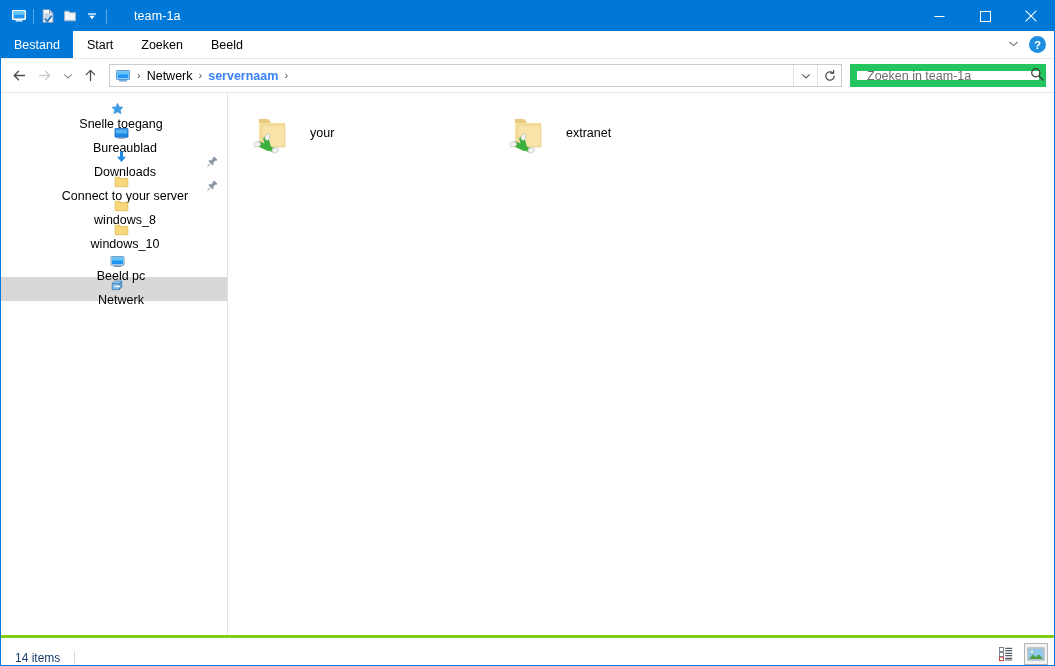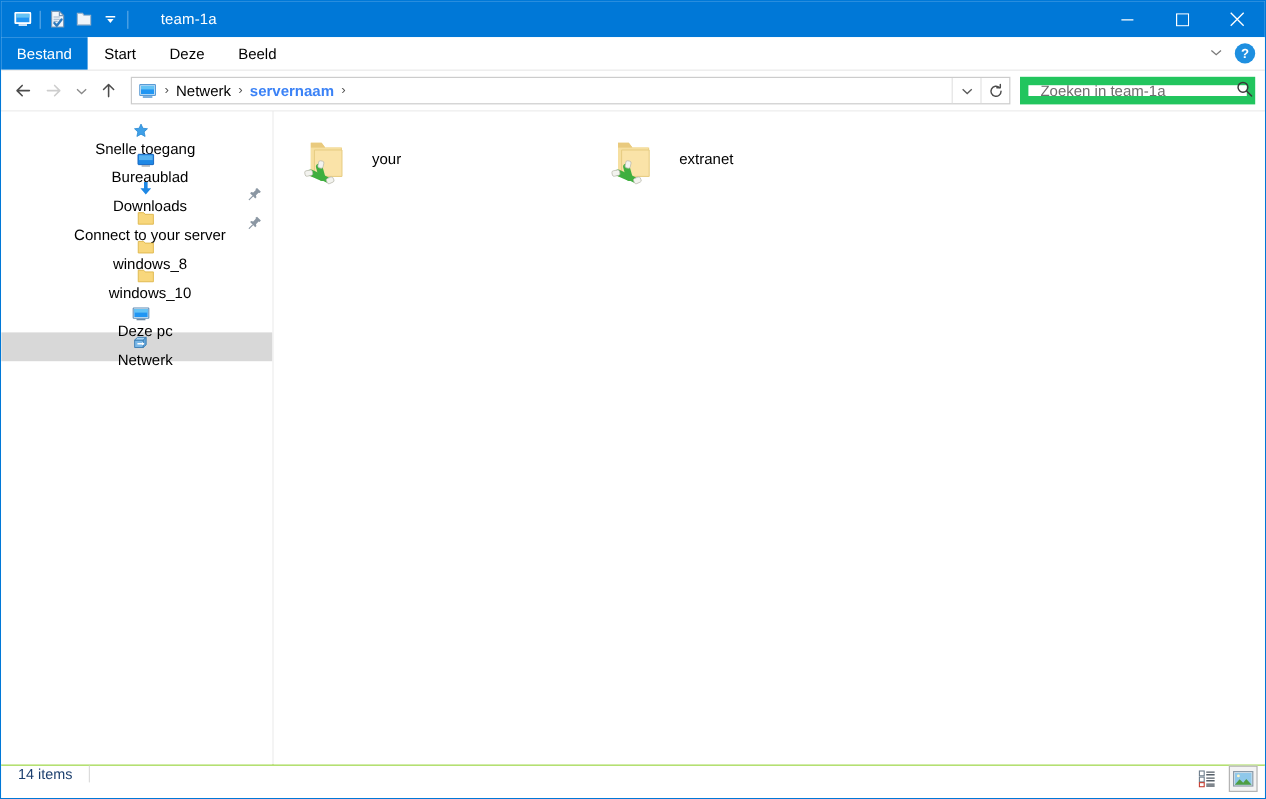--- a/index.html
+++ b/index.html
@@ -266,23 +266,23 @@
   .item-label {
     font-size: 12.5px;
     color: #000;
     white-space: nowrap;
   }
 
   
   .statusbar {
     height: 27px;
     flex: none;
-    border-top: 1px solid #84cc16;
-    display: flex;
-    align-items: flex-start;
+    border-top: 3px solid #84cc16;
+    display: flex;
+    align-items: flex-end;
     padding: 0 6px 0 14px;
     background: #ffffff;
   }
   .status-text {
     font-size: 12px;
     color: #1c3f6e;
   }
   .status-sep {
     width: 1px;
     height: 14px;
@@ -362,21 +362,21 @@
         <svg width="12" height="12" viewBox="0 0 12 12">
             <path d="M0.6 0.6l10.8 10.8M11.4 0.6L0.6 11.4" stroke="#ffffff" stroke-width="1.1"></path>
           </svg>
       </div>
     </div>
   </div>
 
   <div class="ribbon">
     <div class="tab file">Bestand</div>
     <div class="tab">Start</div>
-    <div class="tab">Deze</div>
+    <div class="tab">Zoeken</div>
     <div class="tab">Beeld</div>
     <div class="ribbon-right">
       <div>
         <svg width="13" height="13" viewBox="0 0 13 13">
             <path d="M2.5 5l4 3.6L10.5 5" fill="none" stroke="#7a7a7a" stroke-width="1.1"></path>
           </svg>
       </div>
       <div class="help-btn">?</div>
     </div>
   </div>
@@ -522,21 +522,21 @@
 
       <div class="sb-item lvl0">
         <span class="sb-icon">
           <svg width="15" height="15" viewBox="0 0 15 15">
             <rect x="1" y="2.6" width="13" height="8.6" rx="0.5" fill="#ffffff" stroke="#5a8ab5" stroke-width="0.9"></rect>
             <rect x="1.9" y="3.5" width="11.2" height="6.8" fill="#2196f3"></rect>
             <rect x="1.9" y="3.5" width="11.2" height="3" fill="#64c3f5"></rect>
             <rect x="3.8" y="11.8" width="7.4" height="1.1" fill="#6b8ba8"></rect>
           </svg>
         </span>
-        <span class="sb-label">Deze pc</span>
+        <span class="sb-label">Beeld pc</span>
       </div>
 
       <div class="sb-item lvl0 selected">
         <span class="sb-icon">
           <svg width="15" height="15" viewBox="0 0 15 15">
             <path d="M2.2 5.4h7.2v6.2H2.2z" fill="#7ab8e8" stroke="#3f7fb5" stroke-width="0.8"></path>
             <path d="M2.2 5.4L4.6 3.1h7.2L9.4 5.4z" fill="#a8d4f2" stroke="#3f7fb5" stroke-width="0.8"></path>
             <path d="M9.4 5.4l2.4-2.3v6.2l-2.4 2.3z" fill="#5fa3d8" stroke="#3f7fb5" stroke-width="0.8"></path>
             <path d="M4.5 8.4h5.4" stroke="#ffffff" stroke-width="1.3"></path>
             <path d="M8.4 6.9l2 1.5-2 1.5z" fill="#ffffff"></path>

